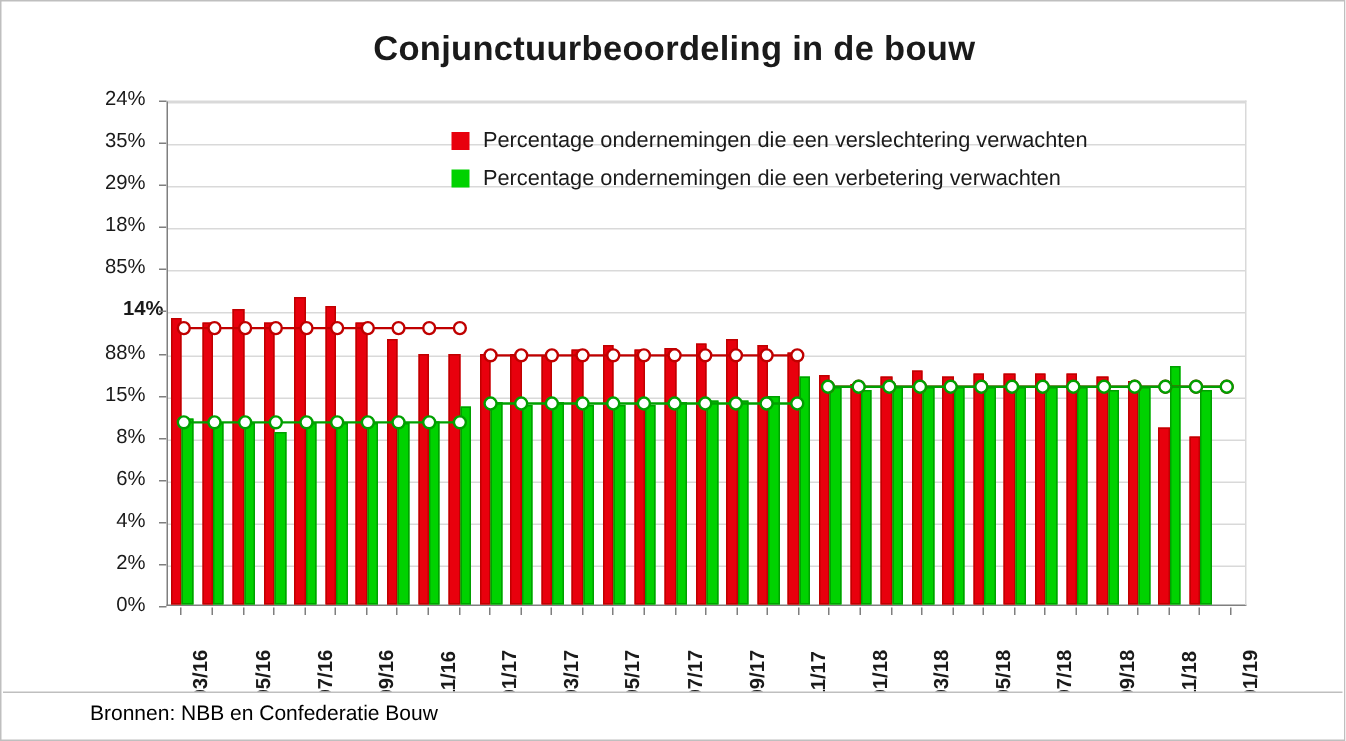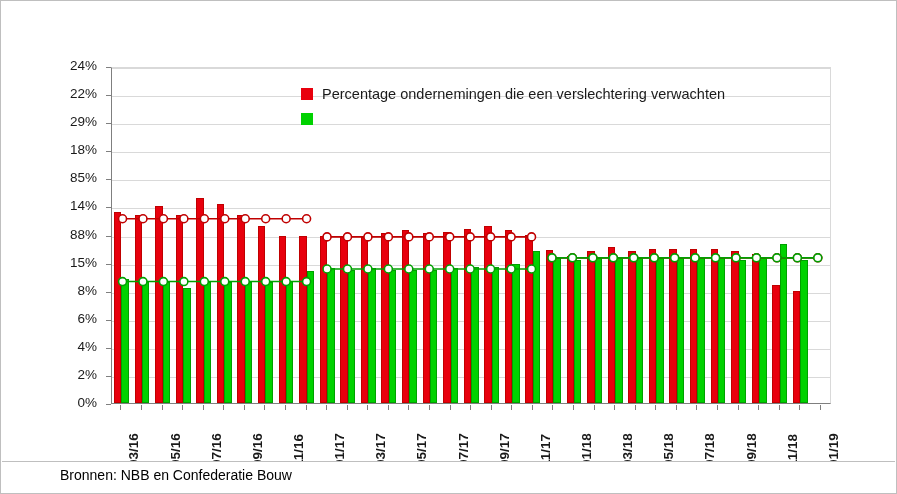--- a/index.html
+++ b/index.html
@@ -120,45 +120,46 @@
     position:absolute;
     left:58px;top:5px;
     font-size:14px;color:#000000;
   }
 </style>
 </head>
 <body>
 
 <div id="frame">
 
+  <div id="title">Conjunctuurbeoordeling in de bouw</div>
 
   <div id="ylabels">
       <div class="ylabel" style="top: 394px; left: 0px;">0%</div>
       <div class="tickmark" style="top: 403px;"></div>
       <div class="ylabel" style="top: 365.917px; left: 0px;">2%</div>
       <div class="tickmark" style="top: 374.917px;"></div>
       <div class="ylabel" style="top: 337.833px; left: 0px;">4%</div>
       <div class="tickmark" style="top: 346.833px;"></div>
       <div class="ylabel" style="top: 309.75px; left: 0px;">6%</div>
       <div class="tickmark" style="top: 318.75px;"></div>
       <div class="ylabel" style="top: 281.667px; left: 0px;">8%</div>
       <div class="tickmark" style="top: 290.667px;"></div>
       <div class="ylabel" style="top: 253.583px; left: 0px;">15%</div>
       <div class="tickmark" style="top: 262.583px;"></div>
       <div class="ylabel" style="top: 225.5px; left: 0px;">88%</div>
       <div class="tickmark" style="top: 234.5px;"></div>
-      <div class="ylabel" style="top: 197.417px; left: 0px;">14%</div>
+      <div class="ylabel" style="top: 197.417px; left: 12px; font-weight: bold;">14%</div>
       <div class="tickmark" style="top: 206.417px;"></div>
       <div class="ylabel" style="top: 169.333px; left: 0px;">85%</div>
       <div class="tickmark" style="top: 178.333px;"></div>
       <div class="ylabel" style="top: 141.25px; left: 0px;">18%</div>
       <div class="tickmark" style="top: 150.25px;"></div>
       <div class="ylabel" style="top: 113.167px; left: 0px;">29%</div>
       <div class="tickmark" style="top: 122.167px;"></div>
-      <div class="ylabel" style="top: 85.0833px; left: 0px;">22%</div>
+      <div class="ylabel" style="top: 85.0833px; left: 0px;">35%</div>
       <div class="tickmark" style="top: 94.0833px;"></div>
       <div class="ylabel" style="top: 57px; left: 0px;">24%</div>
       <div class="tickmark" style="top: 66px;"></div>
     </div>
 
   <div id="plot">
     <div id="grid">
         <div class="gridline" style="top: 308.917px;"></div>
         <div class="gridline" style="top: 280.833px;"></div>
         <div class="gridline" style="top: 252.75px;"></div>
@@ -447,20 +448,21 @@
       <div class="xlabel" style="left: 714.891px; top: 62px;">01/19</div>
     </div>
 
   <div id="legend">
     <div class="legend-row">
       <span class="legend-swatch red"></span>
       <span class="legend-text">Percentage ondernemingen die een verslechtering verwachten</span>
     </div>
     <div class="legend-row">
       <span class="legend-swatch green"></span>
+      <span class="legend-text">Percentage ondernemingen die een verbetering verwachten</span>
     </div>
   </div>
 
   <div id="sourcebar">
     <div id="source">Bronnen: NBB en Confederatie Bouw</div>
   </div>
 
 </div>
 
 </body></html>

